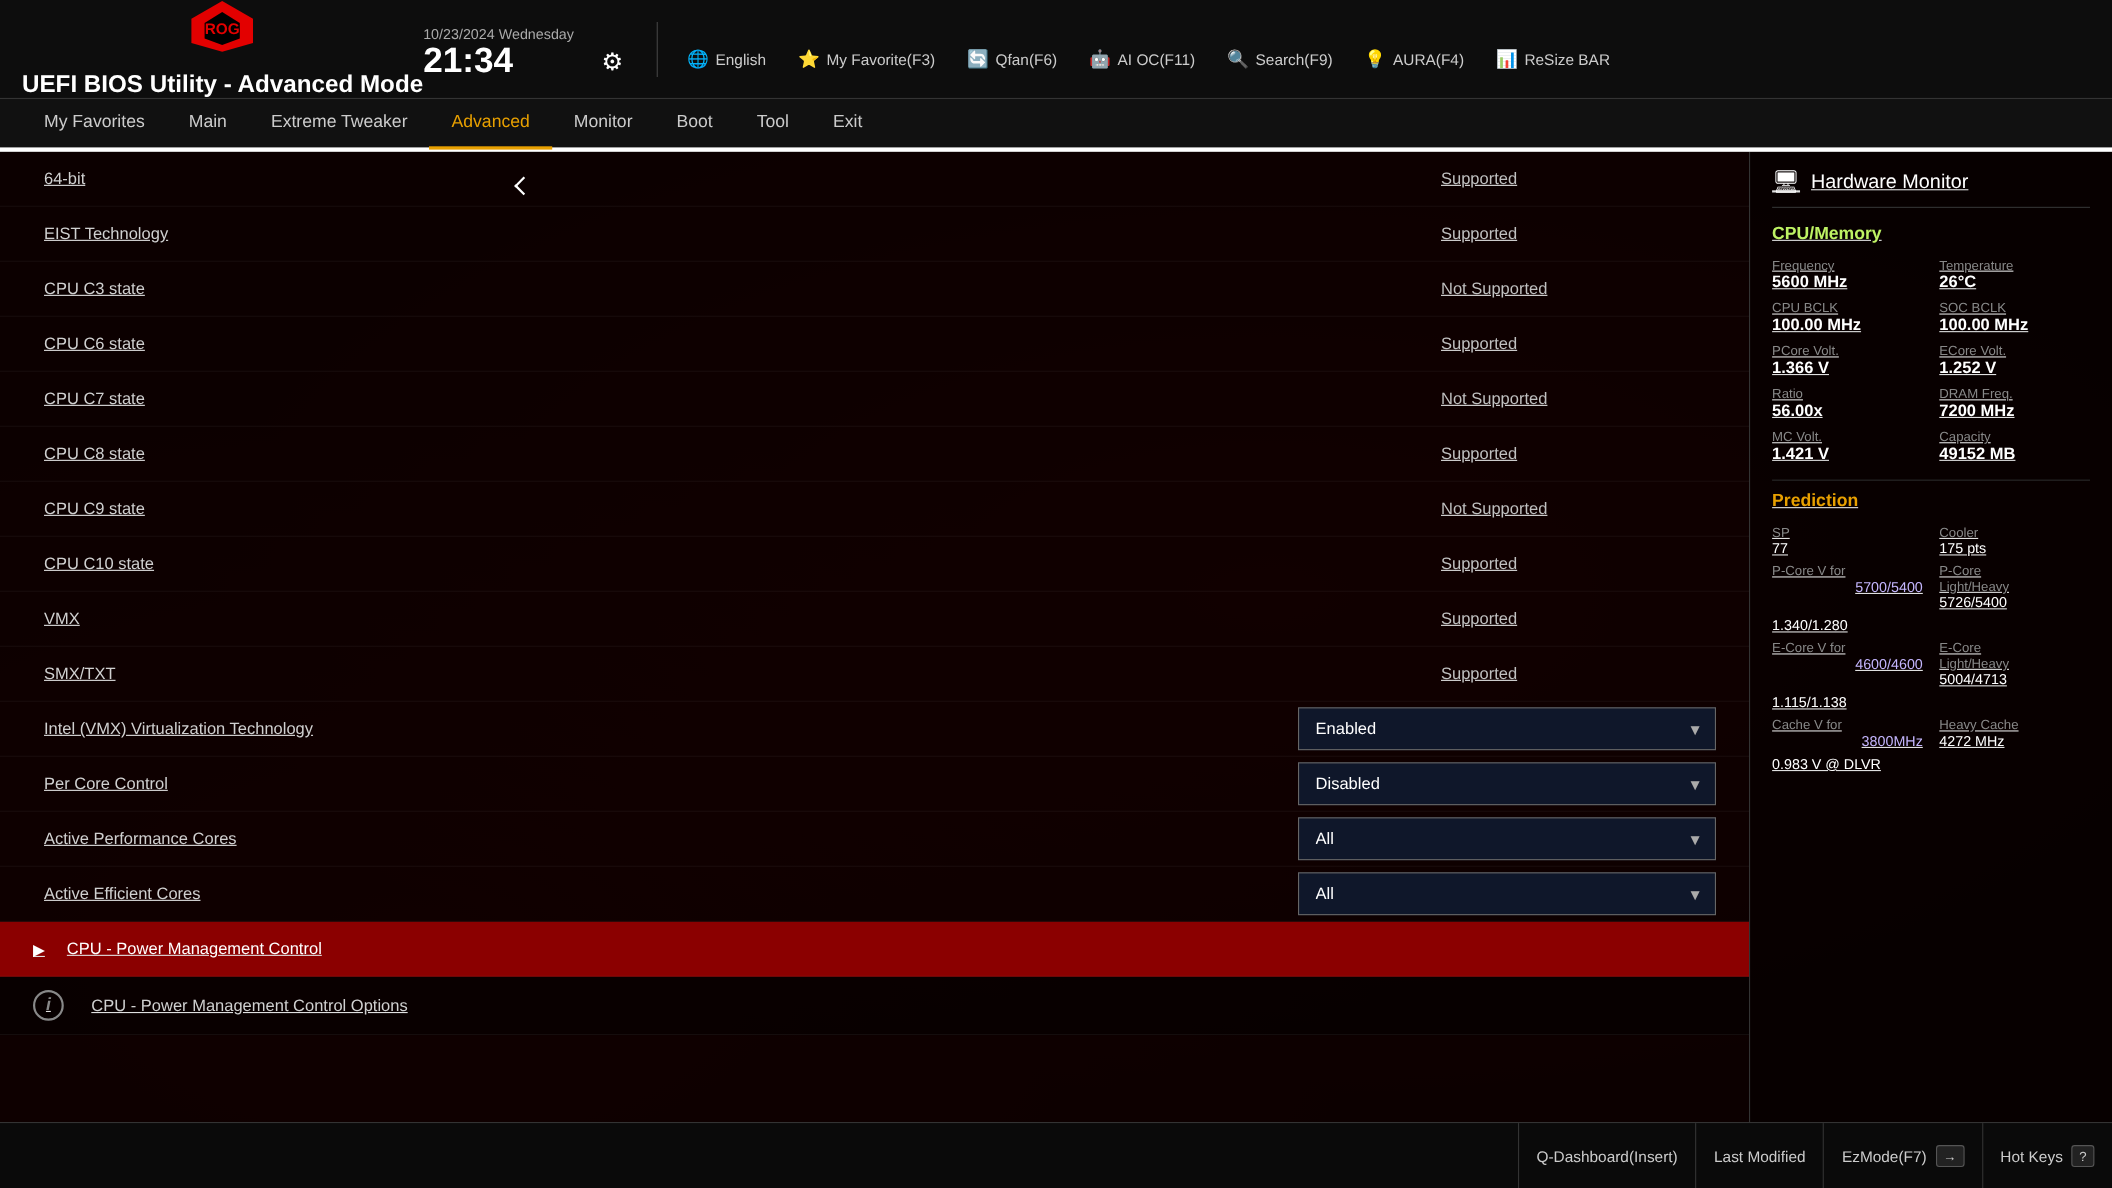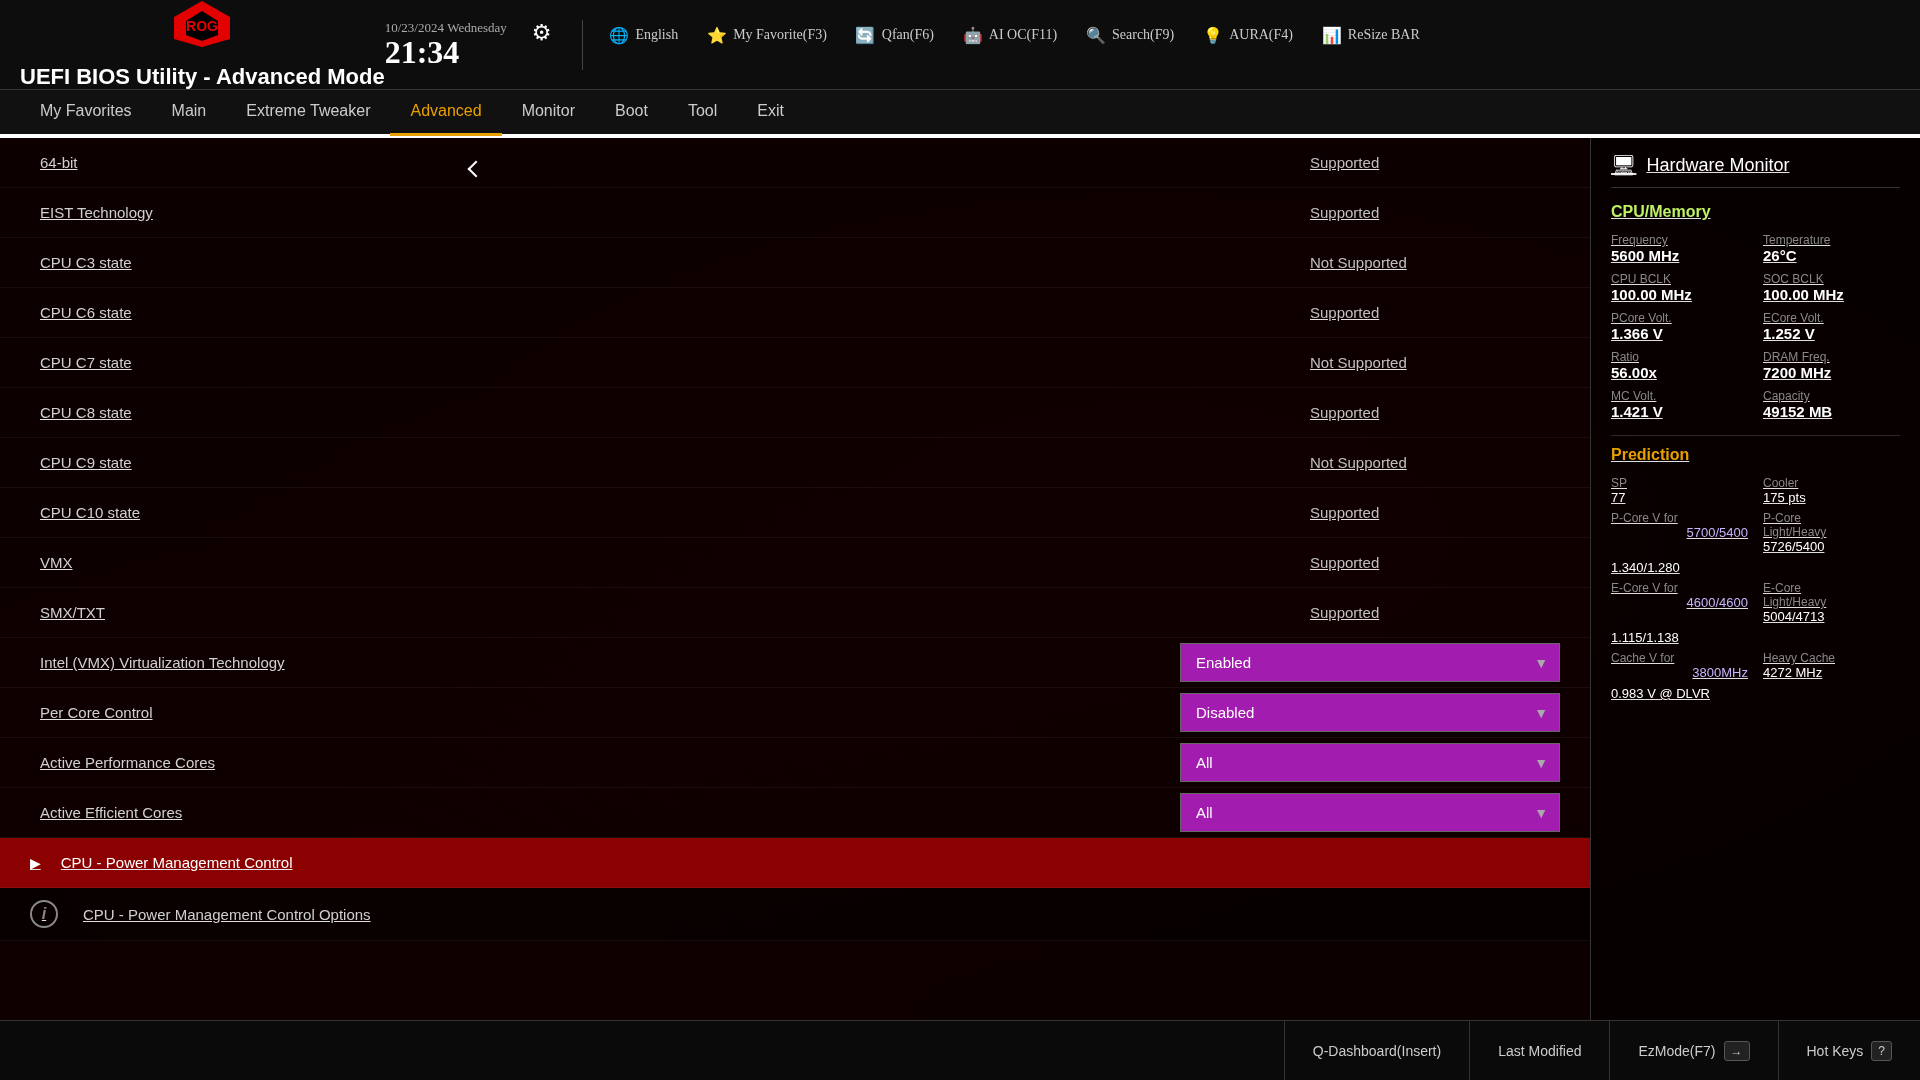--- a/index.html
+++ b/index.html
@@ -52,25 +52,24 @@
 
     .bios-title {
       font-size: 22px;
       font-weight: bold;
       color: #fff;
       white-space: nowrap;
     }
 
     .header-right {
       display: flex;
-      align-items: flex-start;
+      align-items: flex-end;
       gap: 0;
       flex: 1;
       justify-content: flex-start;
-      font-family: Liberation Serif, serif;
     }
 
     .datetime-area {
       display: flex;
       flex-direction: column;
       align-items: flex-start;
       margin-right: 25px;
     }
 
     .date-text {
@@ -193,21 +192,21 @@
     .setting-value.not-supported { color: #c0c0c0; }
 
     .dropdown-wrap {
       position: relative;
       display: inline-block;
       min-width: 380px;
     }
 
     .dropdown-wrap select {
       width: 100%;
-      background: #a21caf;
+      background: #0f172a;
       border: 1px solid #666;
       color: #fff;
       padding: 10px 40px 10px 15px;
       font-size: 15px;
       appearance: none;
       -webkit-appearance: none;
       cursor: pointer;
       outline: none;
     }
 
@@ -372,21 +371,21 @@
     }
 
     .footer-right {
       flex: 1;
       display: flex;
       justify-content: flex-end;
       align-items: center;
     }
 
     .footer-btn {
-      padding: 8px 28px;
+      padding: 8px 16px;
       font-size: 14px;
       color: #ccc;
       border-left: 1px solid #333;
       cursor: pointer;
       height: 60px;
       display: flex;
       align-items: center;
       gap: 8px;
     }
 

